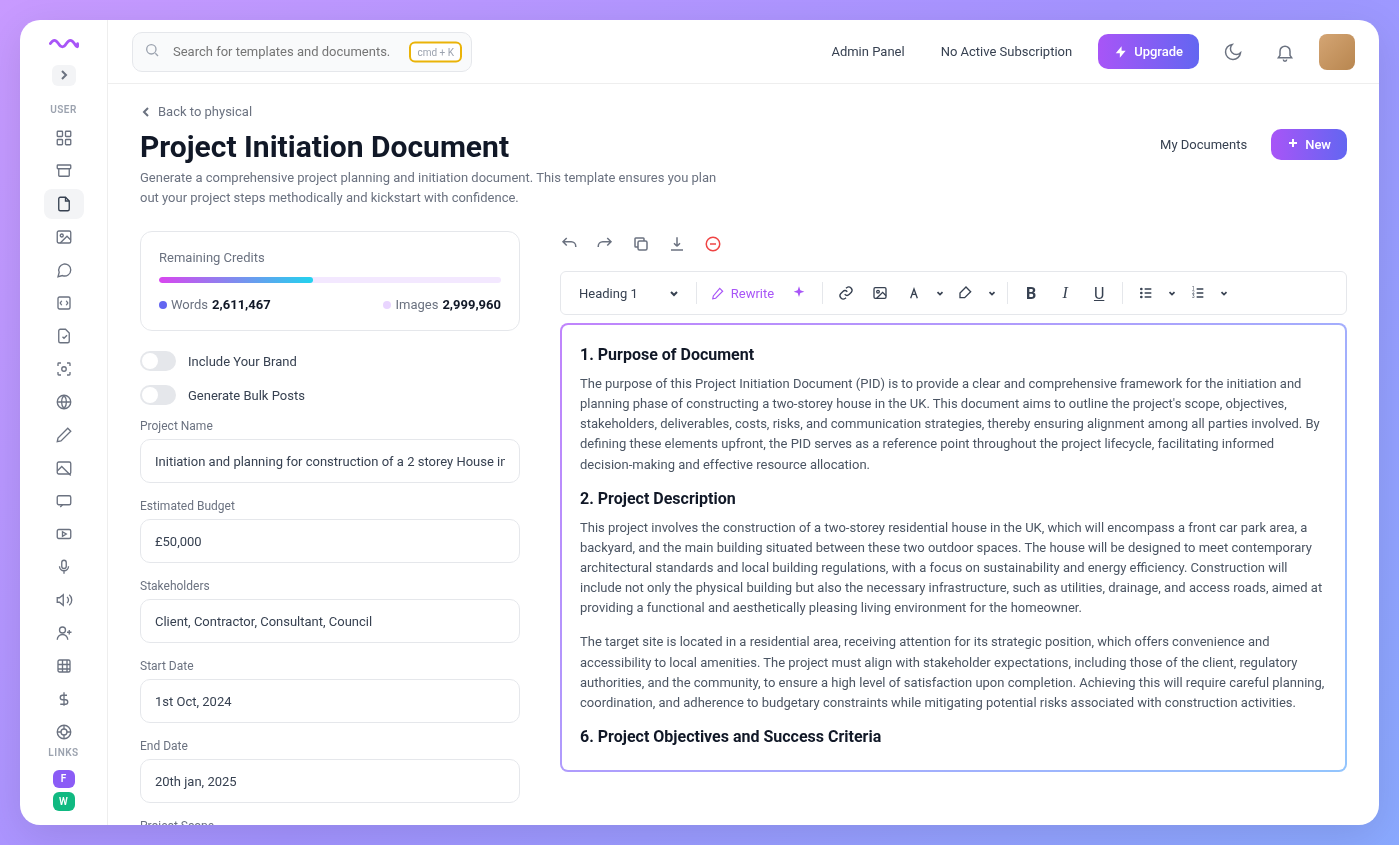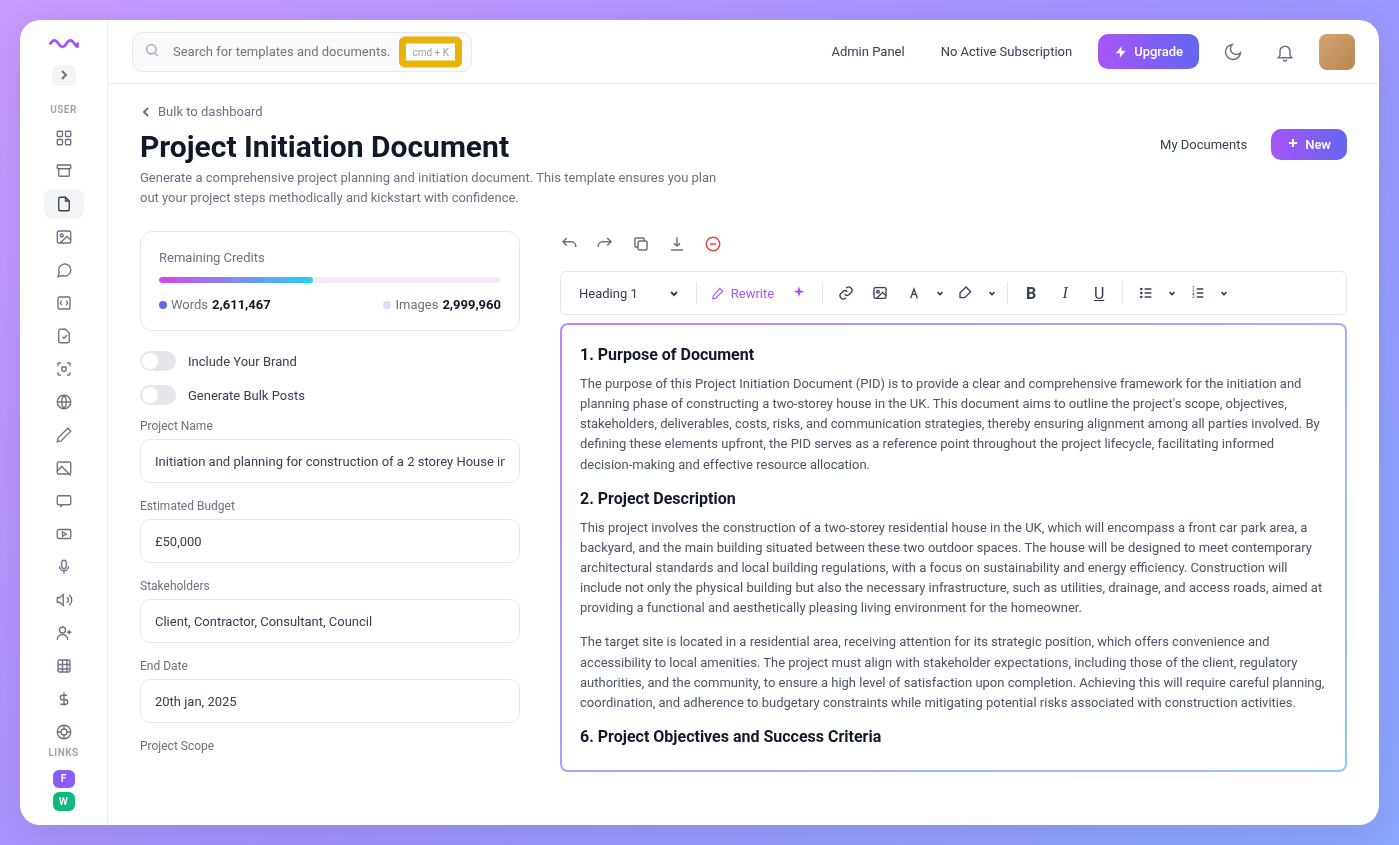--- a/index.html
+++ b/index.html
@@ -12,21 +12,21 @@
 .side-icons { display: flex; flex-direction: column; gap: 3px; align-items: center; }
 .side-icon { width: 40px; height: 30px; border-radius: 8px; display: flex; align-items: center; justify-content: center; cursor: pointer; color: #6b7280; }
 .side-icon.active { background: #f3f4f6; color: #374151; }
 .side-icon svg { width: 18px; height: 18px; }
 .link-badge { width: 22px; height: 22px; border-radius: 6px; font-size: 10px; font-weight: 600; display: flex; align-items: center; justify-content: center; margin-top: 4px; color: #fff; }
 .main { flex: 1; display: flex; flex-direction: column; overflow: hidden; }
 .topbar { height: 64px; border-bottom: 1px solid #eee; display: flex; align-items: center; padding: 0 24px; gap: 16px; }
 .search { flex: 0 0 340px; position: relative; }
 .search input { width: 100%; height: 40px; background: #f9fafb; border: 1px solid #e5e7eb; border-radius: 10px; padding: 0 80px 0 40px; font-size: 13px; color: #374151; }
 .search .si { position: absolute; left: 12px; top: 50%; transform: translateY(-50%); color: #9ca3af; }
-.search .kbd { position: absolute; right: 10px; top: 50%; transform: translateY(-50%); font-size: 10px; color: #9ca3af; border: 7px solid #eab308; border-radius: 6px; padding: 3px 6px; background: #fff; }
+.search .kbd { position: absolute; right: 10px; top: 50%; transform: translateY(-50%); font-size: 10px; color: #9ca3af; border: 2px solid #eab308; border-radius: 6px; padding: 3px 6px; background: #fff; }
 .spacer { flex: 1; }
 .top-link { font-size: 13px; color: #374151; cursor: pointer; padding: 6px 10px; }
 .upgrade-btn { background: linear-gradient(90deg, #a855f7, #6366f1); color: #fff; border: none; border-radius: 10px; padding: 10px 16px; font-size: 13px; font-weight: 500; display: flex; align-items: center; gap: 6px; cursor: pointer; }
 .icon-btn { width: 36px; height: 36px; display: flex; align-items: center; justify-content: center; color: #6b7280; cursor: pointer; }
 .avatar { width: 36px; height: 36px; border-radius: 8px; background: linear-gradient(135deg, #d4a574, #b8864f); }
 .page { flex: 1; overflow-y: auto; padding: 20px 32px; }
 .back { display: flex; align-items: center; gap: 6px; color: #6b7280; font-size: 13px; cursor: pointer; margin-bottom: 10px; }
 .page-header { display: flex; justify-content: space-between; align-items: flex-start; margin-bottom: 24px; }
 .page-title { font-size: 30px; font-weight: 700; color: #111827; margin-bottom: 4px; }
 .page-sub { font-size: 13px; color: #6b7280; max-width: 580px; line-height: 1.5; }
@@ -235,21 +235,21 @@
           </svg>
         </div>
       <div class="avatar"></div>
     </div>
 
     <div class="page">
       <div class="back">
         <svg width="12" height="12" viewBox="0 0 12 12" fill="none" stroke="currentColor" stroke-width="2">
             <path d="M8 2L4 6l4 4"></path>
           </svg>
-        <span>Bulk to dashboard</span>
+        <span>Back to physical</span>
       </div>
       <div class="page-header">
         <div>
           <div class="page-title">Project Initiation Document</div>
           <div class="page-sub">Generate a comprehensive project planning and initiation document. This template ensures you plan out your project steps methodically and kickstart with confidence.</div>
         </div>
         <div class="header-actions">
           <div class="my-docs">My Documents</div>
           <button class="new-btn">
             <svg width="12" height="12" viewBox="0 0 12 12" fill="none" stroke="currentColor" stroke-width="2">
@@ -294,20 +294,24 @@
             <label class="field-label">Project Name</label>
             <input value="Initiation and planning for construction of a 2 storey House in the UK" style="">
           </div>
           <div class="field">
             <label class="field-label">Estimated Budget</label>
             <input value="£50,000" style="">
           </div>
           <div class="field">
             <label class="field-label">Stakeholders</label>
             <input value="Client, Contractor, Consultant, Council" style="">
+          </div>
+          <div class="field">
+            <label class="field-label">Start Date</label>
+            <input value="1st Oct, 2024" style="">
           </div>
           <div class="field">
             <label class="field-label">End Date</label>
             <input value="20th jan, 2025" style="">
           </div>
           <div class="field">
             <label class="field-label">Project Scope</label>
           </div>
         </div>
 

